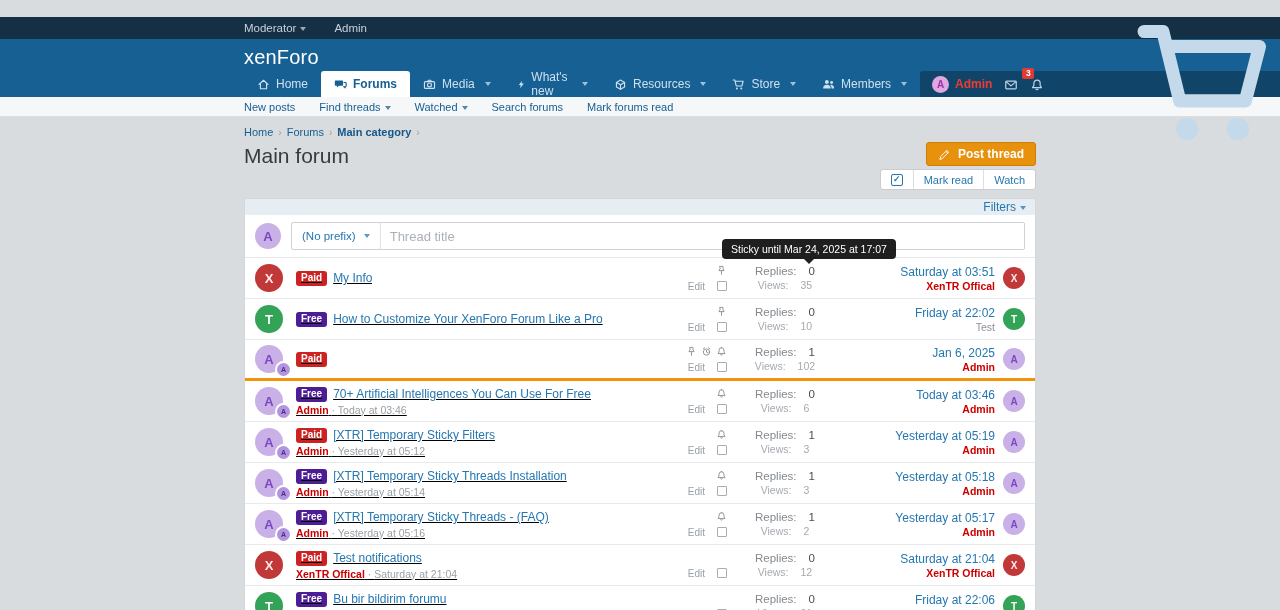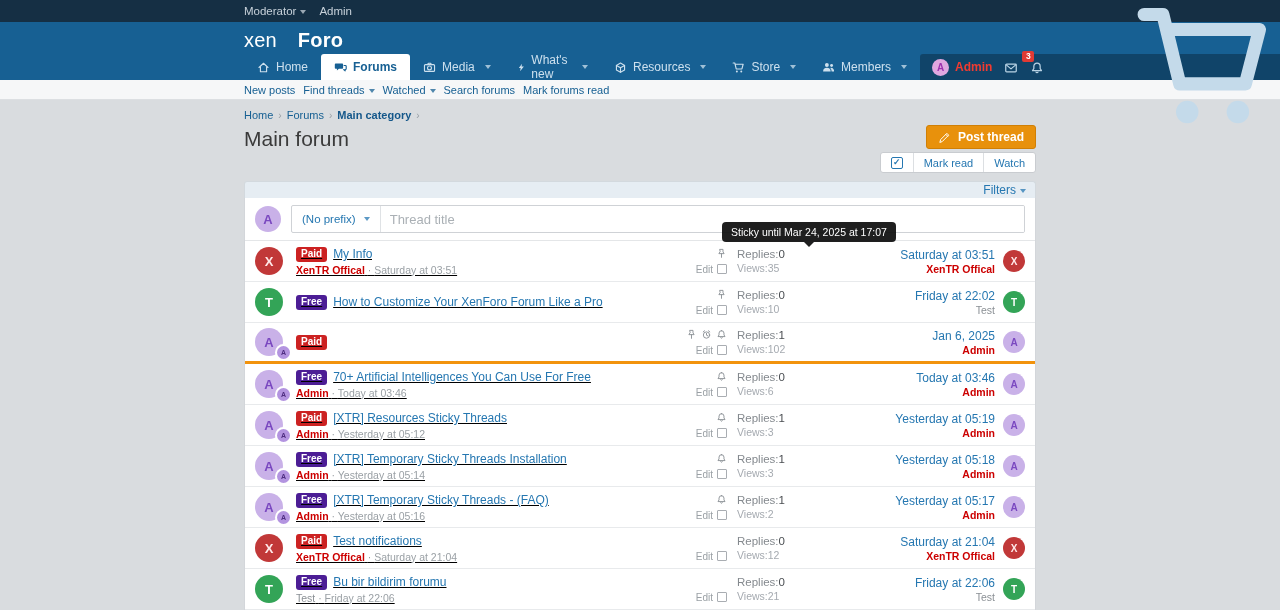--- a/index.html
+++ b/index.html
@@ -5,45 +5,45 @@
   * { box-sizing: border-box; margin: 0; padding: 0; }
   html,body { width:1280px; height:610px; overflow:hidden; }
   body { font-family:"Liberation Sans", sans-serif; background:#d9dcdf; }
   a { text-decoration:none; cursor:pointer; }
 
   .caret { display:inline-block; width:0; height:0; border-left:3.5px solid transparent; border-right:3.5px solid transparent; border-top:4px solid currentColor; margin-left:4px; vertical-align:middle; opacity:.75; }
   svg.ic { display:inline-block; vertical-align:middle; fill:none; stroke:currentColor; stroke-width:1.4; stroke-linecap:round; stroke-linejoin:round; }
 
   
   .adminbar { height:22px; background:#152f44; }
-  .adminbar-inner { width:792px; margin:0 auto; display:flex; align-items:center; height:100%; gap:13px; }
+  .adminbar-inner { width:792px; margin:17px auto; display:flex; align-items:center; height:100%; gap:28px; }
   .adminbar a { color:#c7d1da; font-size:11.5px; }
 
   
   .header { height:58px; background:#176093; }
   .header-inner { width:792px; margin:0 auto; position:relative; height:100%; }
   .logo { position:absolute; top:7px; left:0; font-size:20px; color:#fff; letter-spacing:.2px; }
-  .logo .bold { font-weight:bold;margin-left:21px; }
+  .logo .bold { font-weight:normal; }
   .tabs-row { position:absolute; bottom:0; left:0; right:0; display:flex; height:26px; align-items:stretch; }
   .tab { display:flex; align-items:center; gap:6px; padding:0 13px; font-size:12px; color:#cde0ee; cursor:pointer; }
   .tab.active { background:#fff; color:#176093; font-weight:bold; border-radius:3px 3px 0 0; }
   .tab .ic { width:13px; height:13px; }
   .user-cluster { margin-left:auto; display:flex; align-items:stretch; background:rgba(8,36,56,.45); border-radius:3px 3px 0 0; }
   .uc-seg { display:flex; align-items:center; gap:12px; padding:0 12px; }
   .mini-user { display:flex; align-items:center; gap:6px; }
   .hdr-avatar { width:17px; height:17px; border-radius:50%; background:#e0a7e0; color:#9c31ae; font-size:10px; font-weight:bold; display:flex; align-items:center; justify-content:center; }
   .hdr-username { color:#f23b30; font-weight:bold; font-size:12px; }
   .hdr-ic { color:#b9d3e5; } .hdr-ic .ic { width:14px; height:14px; }
   .bell-wrap { position:relative; display:inline-block; }
   .notif-badge { position:absolute; top:-7px; left:-8px; background:#e03a34; color:#fff; font-size:8.5px; font-weight:bold; padding:1px 3.5px; border-radius:2px; line-height:1.1; }
   .cart-link { display:flex; align-items:center; gap:5px; color:#c4daea; font-size:12.5px; }
 
   
   .subnav { height:20px; background:#f6f7f8; border-bottom:1px solid #dcdfe2; }
-  .subnav-inner { width:792px; margin:0 auto; display:flex; align-items:center; height:100%; gap:8px; }
+  .subnav-inner { width:792px; margin:0 auto; display:flex; align-items:center; height:100%; gap:24px; }
   .subnav a { color:#176093; font-size:11px; }
 
   
   .content { width:792px; margin:0 auto; position:relative; }
   .content-head { position:relative; height:81px; }
   .breadcrumb { padding-top:9px; font-size:11px; color:#8c9197; }
   .breadcrumb a { color:#176093; }
   .breadcrumb a.current { font-weight:bold; color:#14578a; }
   .breadcrumb .sep { margin:0 5px; color:#9aa0a6; font-size:10px; }
   h1.page-title { margin-top:6px; font-size:21px; font-weight:400; color:#3a3a3a; }
@@ -87,25 +87,25 @@
   .badge { font-size:10px; font-weight:bold; color:#fff; padding:1.5px 5px; border-radius:3px; line-height:1.2; }
   .b-paid { background:#cc2222; } .b-free { background:#4c1d95; }
   .t-title { color:#2577b1; font-size:12px; white-space:nowrap; overflow:hidden; text-overflow:ellipsis; }
   .t-line2 { margin-top:2px; font-size:10.5px; color:#9aa0a5; }
   .a-red { color:#cc0000; font-weight:bold; } .a-gray { color:#8b9095; }
   .t-line2 .t-date { color:#9aa0a5; }
 
   .t-icons { width:46px; flex:none; display:flex; flex-direction:column; align-items:flex-end; gap:4px; color:#8f9499; }
   .icon-row { display:flex; gap:4px; min-height:12px; }
   .icon-row .ic { width:11px; height:11px; }
-  .edit-row { display:flex; align-items:center; gap:4px; font-size:10px; color:#9aa0a5; }
+  .edit-row { display:flex; align-items:center; gap:12px; font-size:10px; color:#9aa0a5; }
   .edit-cb { width:10px; height:10px; border:1px solid #a9adb2; border-radius:1px; background:#fff; display:inline-block; cursor:pointer; }
 
   .t-stats { width:96px; flex:none; margin-left:10px; }
-  .stat-r, .stat-v { display:flex; justify-content:flex-start; }
+  .stat-r, .stat-v { display:flex; justify-content:center;gap:12px; }
   .stat-r { font-size:11.5px; color:#84898e; } .stat-r .s-val { color:#4a4e52; }
   .stat-v { font-size:10.5px; color:#a5aab0; margin-top:2px; } .stat-v .s-val { color:#a5aab0; }
 
   .t-last { width:152px; flex:none; text-align:right; margin-left:10px; }
   .l-date { color:#2577b1; font-size:12px; display:block; }
   .l-user { font-size:10.5px; margin-top:1px; }
 
   
   .tooltip { position:absolute; top:122px; left:478px; background:rgba(12,12,12,.92); color:#fff; font-size:10.5px; padding:4px 9px; border-radius:4px; white-space:nowrap; z-index:10; }
   .tooltip:after { content:""; position:absolute; bottom:-5px; left:50%; margin-left:-5px; border-left:5px solid transparent; border-right:5px solid transparent; border-top:5px solid rgba(12,12,12,.92); }
@@ -302,25 +302,20 @@
   <div class="thread-row">
     <div class="av-wrap">
       <span class="avatar main-av av-red">X</span>
 
     </div>
     <div class="thread-main">
       <div class="t-line1">
         <span class="badge b-paid">Paid</span>
         <a class="t-title">My Info</a>
       </div>
-      <div class="t-line2">
-        <a class="t-author a-red">XenTR Offical</a>
-        <span> · </span>
-        <a class="t-date">Saturday at 03:51</a>
-      </div>
     </div>
     <div class="t-icons">
       <div class="icon-row">
               <svg class="ic ">
                 <use href="#i-pin"></use>
               </svg>
             </div>
       <div class="edit-row">
         <span class="edit-label">Edit</span>
         <span class="edit-cb"></span>
@@ -471,21 +466,21 @@
   </div>
 
   <div class="thread-row">
     <div class="av-wrap">
       <span class="avatar main-av av-purple">A</span>
       <span class="avatar mini-av av-purple-dk">A</span>
     </div>
     <div class="thread-main">
       <div class="t-line1">
         <span class="badge b-paid">Paid</span>
-        <a class="t-title">[XTR] Resources Sticky Threads</a>
+        <a class="t-title">[XTR] Temporary Sticky Filters</a>
       </div>
       <div class="t-line2">
         <a class="t-author a-red">Admin</a>
         <span> · </span>
         <a class="t-date">Yesterday at 05:12</a>
       </div>
     </div>
     <div class="t-icons">
       <div class="icon-row">
               <svg class="ic ">

